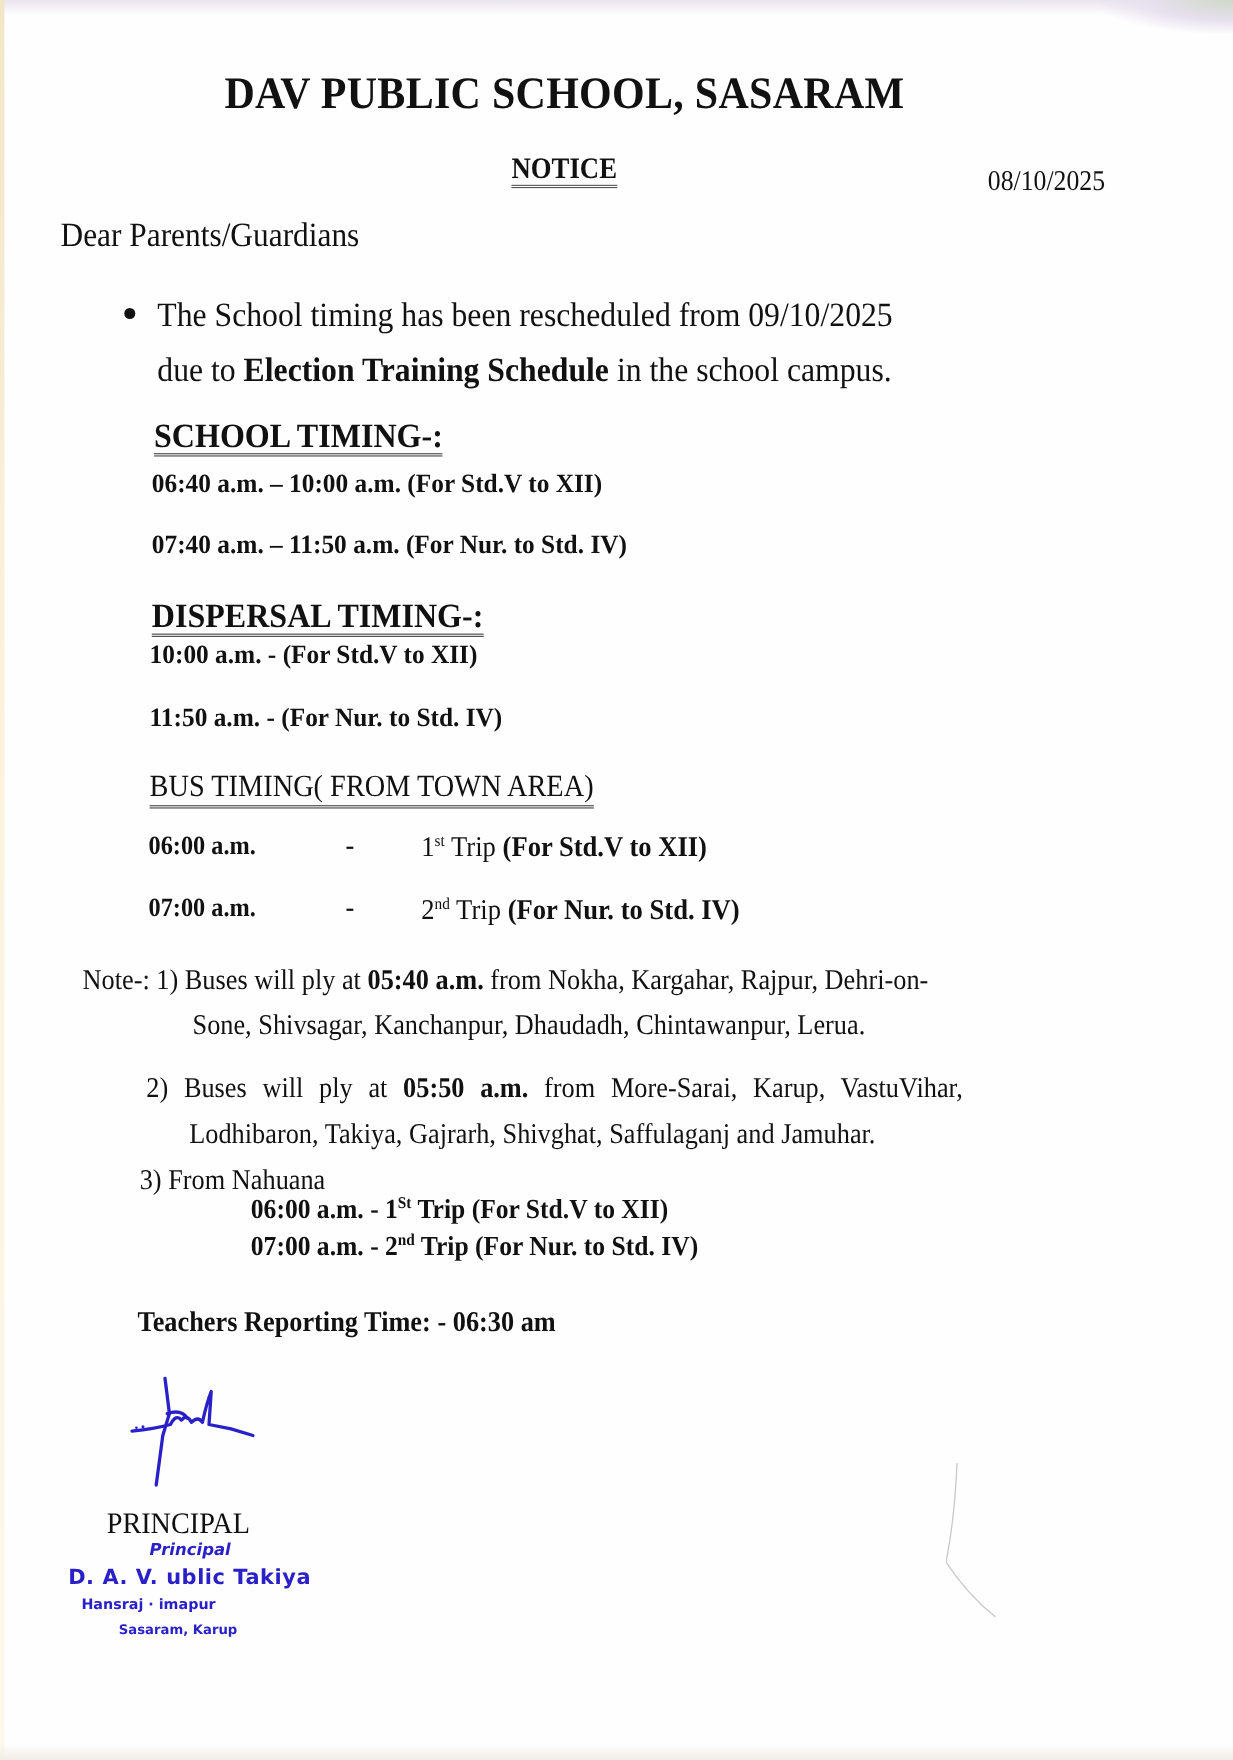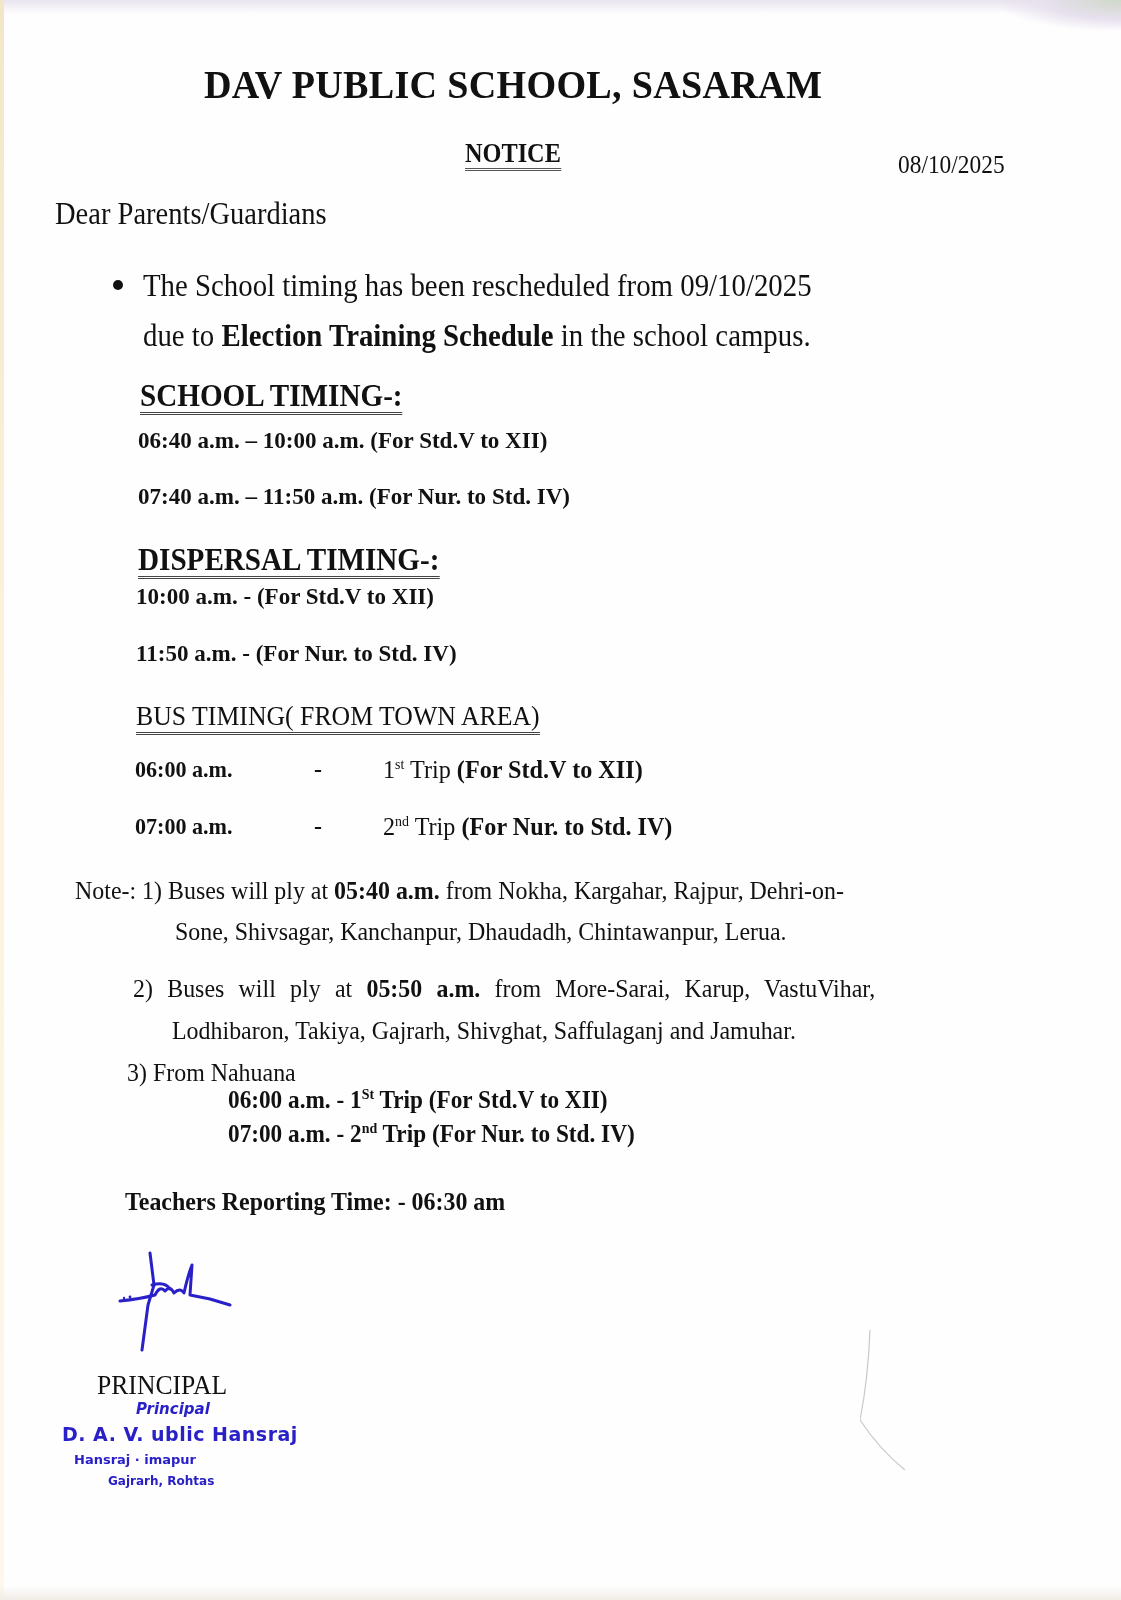--- a/index.html
+++ b/index.html
@@ -205,19 +205,19 @@
     <path d="M42 40 Q 55 36 60 44"></path>
   </g>
   <g fill="#2a20c8">
     <circle cx="20" cy="52" r="1.4"></circle>
     <circle cx="14" cy="53" r="1.2"></circle>
   </g>
 </svg>
 
 <div class="abs principal-label">PRINCIPAL</div>
 <div class="abs stamp-line stamp1">Principal</div>
-<div class="abs stamp-line stamp2">D. A. V.  ublic Hansraj</div>
+<div class="abs stamp-line stamp2">D. A. V.  ublic Takiya</div>
 <div class="abs stamp-line stamp3">Hansraj ·         imapur</div>
-<div class="abs stamp-line stamp4">Gajrarh, Rohtas</div>
+<div class="abs stamp-line stamp4">Sasaram, Karup</div>
 
 <svg class="abs pencil-mark" viewBox="0 0 80 150">
   <path d="M10 10 Q 8 60 0 100 Q 20 130 45 150" fill="none" stroke="#c8c8c8" stroke-width="1.2"></path>
 </svg>
 
 </body></html>

